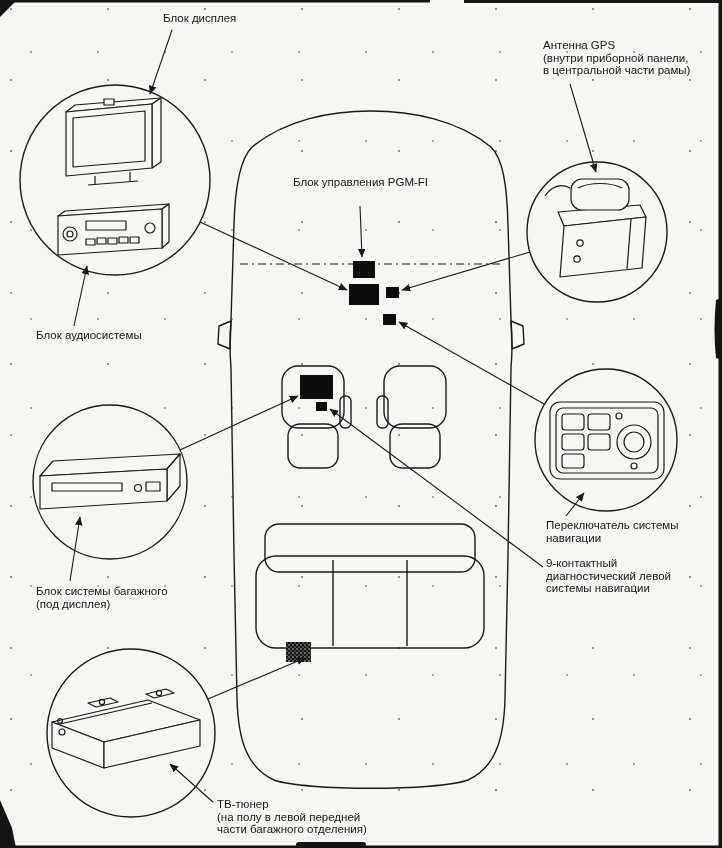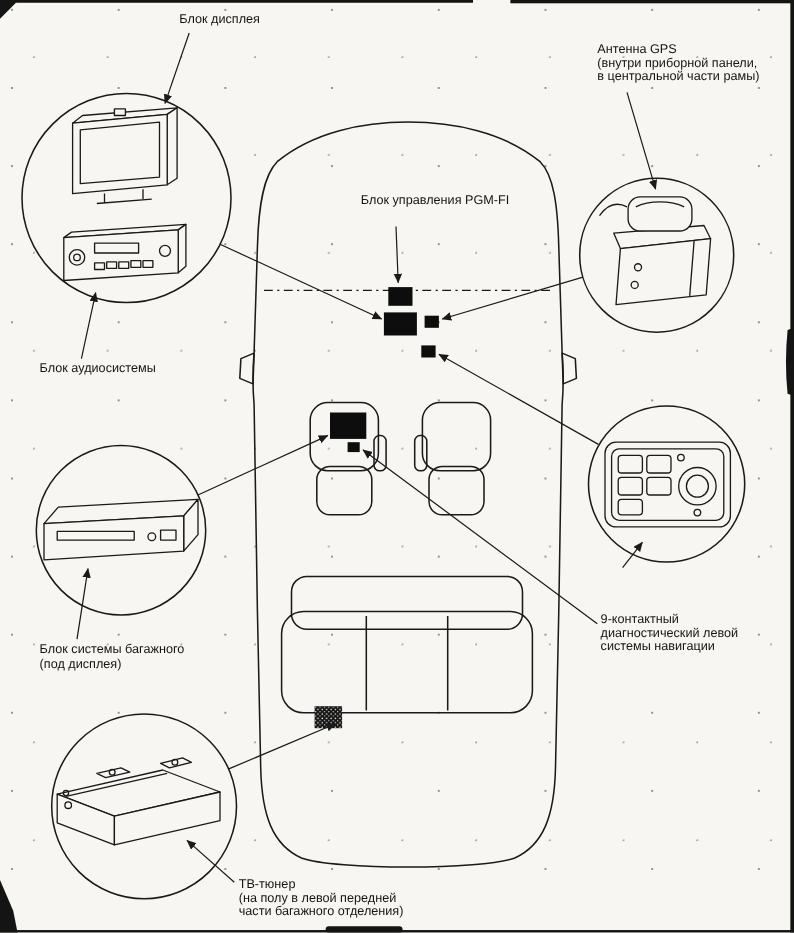--- a/index.html
+++ b/index.html
@@ -11,21 +11,21 @@
       radial-gradient(circle at 55px 21px, rgba(70,70,62,.5)  .6px, transparent 1px)   0 0 / 53px 43px,
       #f7f6f2;
     font-family:"Liberation Sans", sans-serif;
   }
   svg.art{position:absolute;left:0;top:0;z-index:1;}
   .lbl{
     position:absolute;z-index:2;color:#151515;
     font-size:11.5px;line-height:12.5px;white-space:nowrap;
   }
   .lbl .ln{display:block;}
-  .lbl.center{text-align:right;white-space:normal;}
+  .lbl.center{text-align:center;white-space:normal;}
 </style>
 </head>
 <body>
 
 <div class="stage">
 
 <svg class="art" width="722" height="848" viewBox="0 0 722 848">
   <defs>
     <marker id="arr" markerWidth="10" markerHeight="9" refX="7.5" refY="3.5" orient="auto">
       <path d="M0,0 L8,3.5 L0,7 Z" fill="#1a1a1a"></path>
@@ -187,20 +187,24 @@
 </div>
 
 <div class="lbl center" style="left:258px;top:176px;width:205px">
   <span class="ln">Блок управления PGM-FI</span>
 </div>
 
 <div class="lbl" style="left:36px;top:329px">
   <span class="ln">Блок аудиосистемы</span>
 </div>
 
+<div class="lbl" style="left:546px;top:519px">
+  <span class="ln">Переключатель системы</span>
+  <span class="ln">навигации</span>
+</div>
 
 <div class="lbl" style="left:546px;top:557px">
   <span class="ln">9-контактный</span>
   <span class="ln">диагностический левой</span>
   <span class="ln">системы навигации</span>
 </div>
 
 <div class="lbl" style="left:36px;top:585px">
   <span class="ln">Блок системы багажного</span>
   <span class="ln">(под дисплея)</span>

